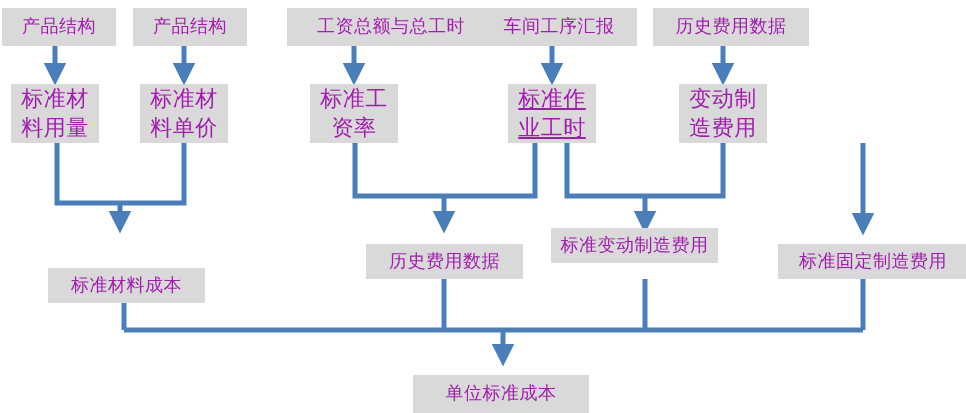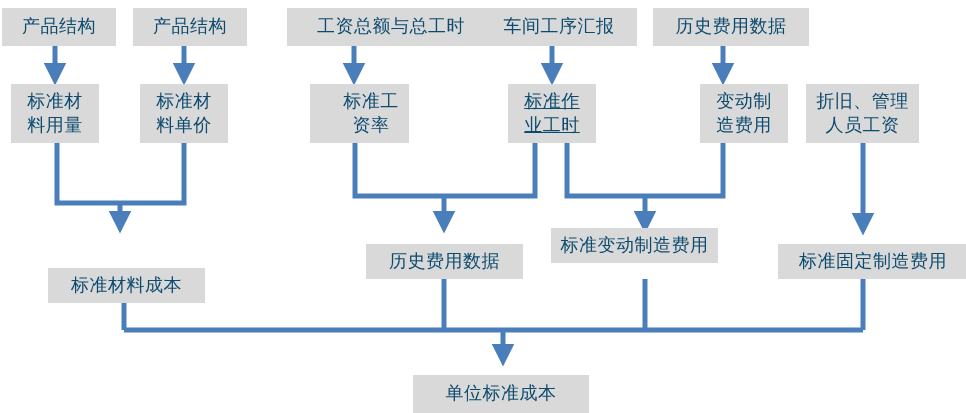--- a/index.html
+++ b/index.html
@@ -22,33 +22,33 @@
     left: 0;
     top: 0;
     width: 966px;
     height: 413px;
     pointer-events: none;
   }
   .node {
     position: absolute;
     box-sizing: border-box;
     background: #d9d9d9;
-    color: #0c4a6e;
+    color: #a21caf;
     display: flex;
     align-items: center;
     justify-content: center;
     text-align: center;
     line-height: 1.18;
     font-size: 18px;
     white-space: pre-line;
     z-index: 2;
     letter-spacing: 0.5px;
   }
   .node.tall {
-    font-size: 18px;
+    font-size: 22px;
     line-height: 1.3;
   }
 </style>
 </head>
 <body>
 
 <div id="canvas">
 
   <svg id="edges" viewBox="0 0 966 413" width="966" height="413" xmlns="http://www.w3.org/2000/svg">
     <defs>
@@ -87,28 +87,26 @@
   <div class="node" style="left:2px;top:8px;width:114px;height:38px;">产品结构</div>
   <div class="node" style="left:133px;top:8px;width:114px;height:38px;">产品结构</div>
   <div class="node" style="left:272px;top:8px;width:208px;height:38px;margin-left:15px;">工资总额与总工时</div>
   <div class="node" style="left:653px;top:8px;width:156px;height:38px;">历史费用数据</div>
   <div class="node" style="left:481px;top:8px;width:156px;height:38px;">车间工序汇报</div>
 
   <div class="node tall" style="left:11px;top:84px;width:88px;height:59px;">标准材
 料用量</div>
   <div class="node tall" style="left:140px;top:84px;width:88px;height:59px;">标准材
 料单价</div>
-  <div class="node tall" style="left:310px;top:84px;width:99px;height:59px;padding-left:23px;">标准工
+  <div class="node tall" style="left:310px;top:84px;width:88px;height:59px;">标准工
 资率</div>
   <div class="node tall" style="left:508px;top:84px;width:88px;height:59px;text-decoration:underline;">标准作
 业工时</div>
-  <div class="node tall" style="left:700px;top:84px;width:88px;height:59px;">变动制
+  <div class="node tall" style="left:679px;top:84px;width:88px;height:59px;">变动制
 造费用</div>
-  <div class="node tall" style="left:806px;top:84px;width:113px;height:59px;">折旧、管理
-人员工资</div>
 
   <div class="node" style="left:48px;top:244px;width:157px;height:35px;margin-top:24px;">标准材料成本</div>
   <div class="node" style="left:366px;top:244px;width:157px;height:35px;">历史费用数据</div>
   <div class="node" style="left:551px;top:228px;width:167px;height:35px;">标准变动制造费用</div>
   <div class="node" style="left:778px;top:244px;width:190px;height:35px;">标准固定制造费用</div>
 
   <div class="node" style="left:413px;top:375px;width:176px;height:38px;">单位标准成本</div>
 
 </div>
 

